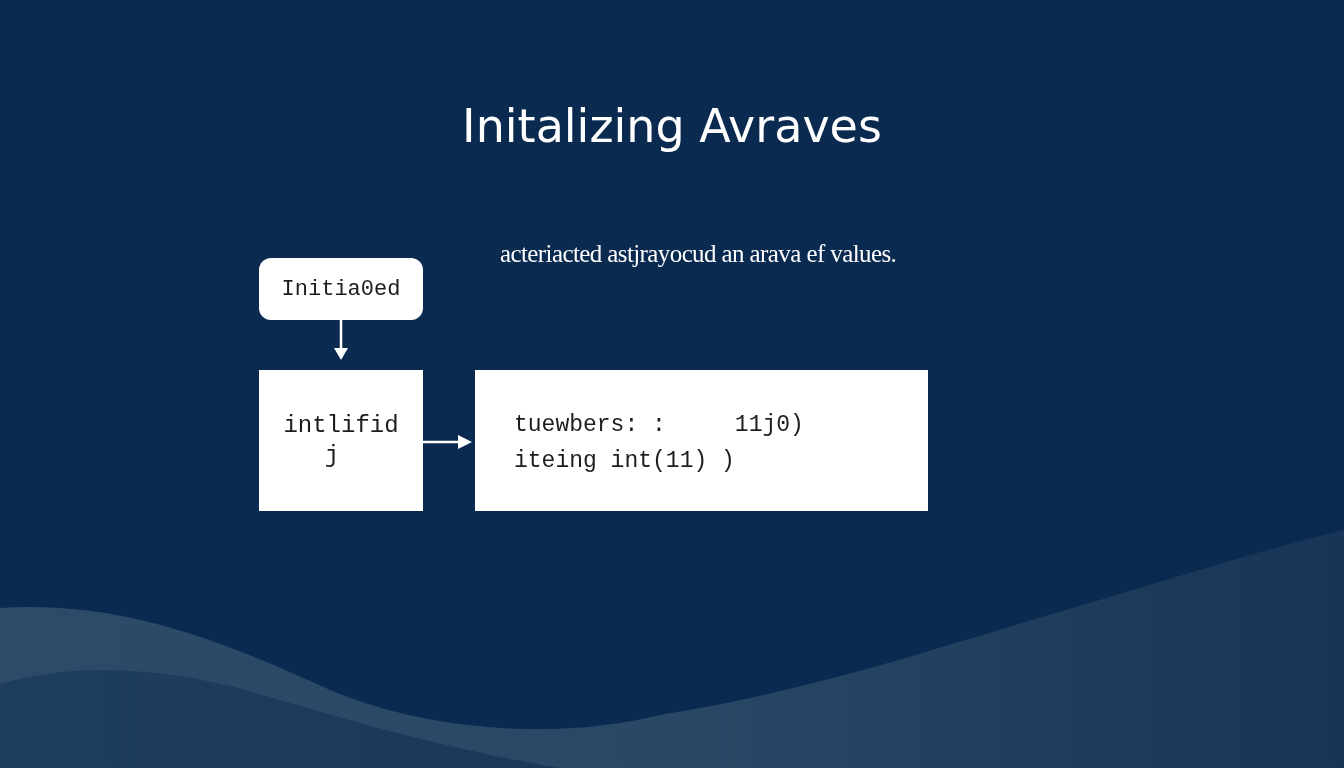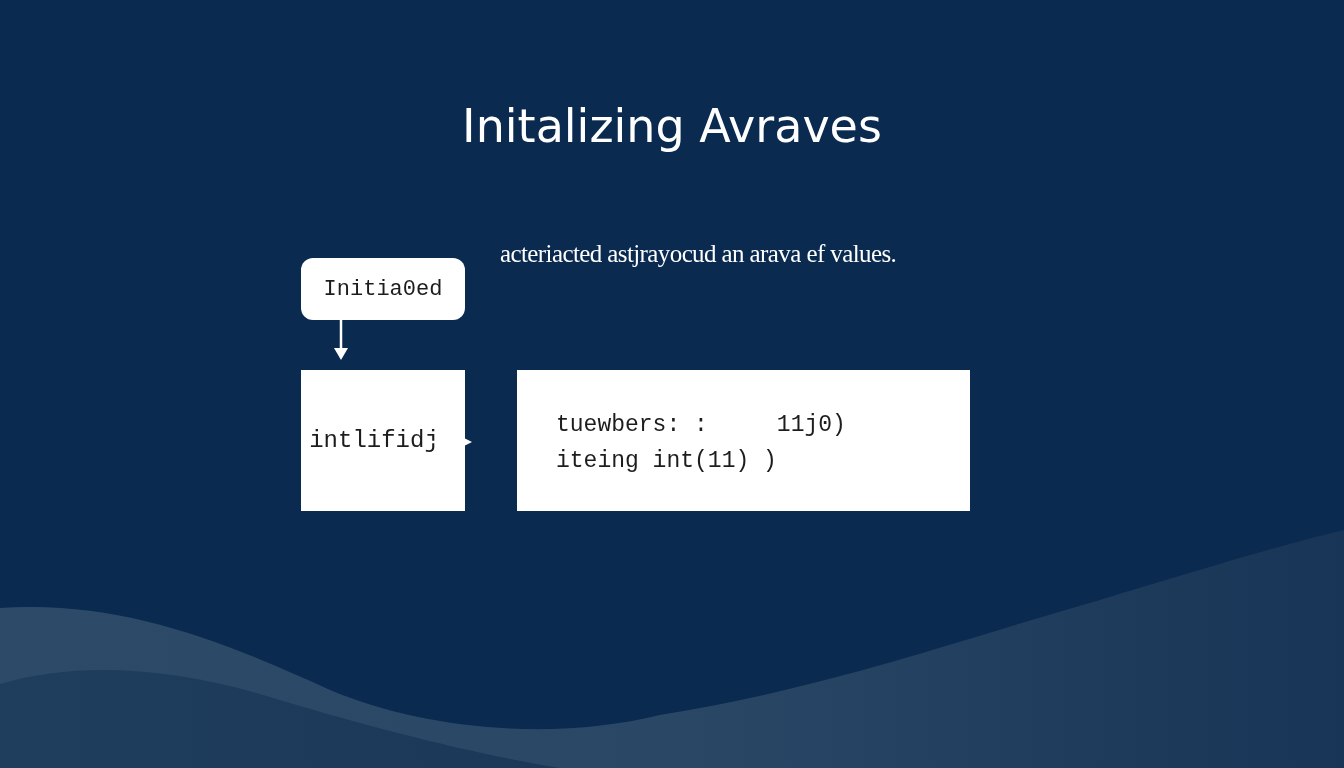--- a/index.html
+++ b/index.html
@@ -48,40 +48,39 @@
       z-index: 2;
       letter-spacing: -0.6px;
     }
     .node {
       position: absolute;
       background: #ffffff;
       color: #1d1d1d;
       font-family: "Liberation Mono", "DejaVu Sans Mono", monospace;
       z-index: 2;
       box-sizing: border-box;
-      margin-left: 42px;
     }
     .node-initialized {
       left: 259px;
       top: 258px;
       width: 164px;
       height: 62px;
       border-radius: 12px;
       display: flex;
       align-items: center;
       justify-content: center;
       font-size: 22px;
     }
     .node-intlifid {
       left: 259px;
       top: 370px;
       width: 164px;
       height: 141px;
       display: flex;
-      flex-direction: row;
+      flex-direction: column;
       align-items: center;
       justify-content: center;
       font-size: 24px;
       line-height: 30px;
     }
     .node-intlifid .line2 {
       padding-right: 18px;
     }
     .node-code {
       left: 475px;

